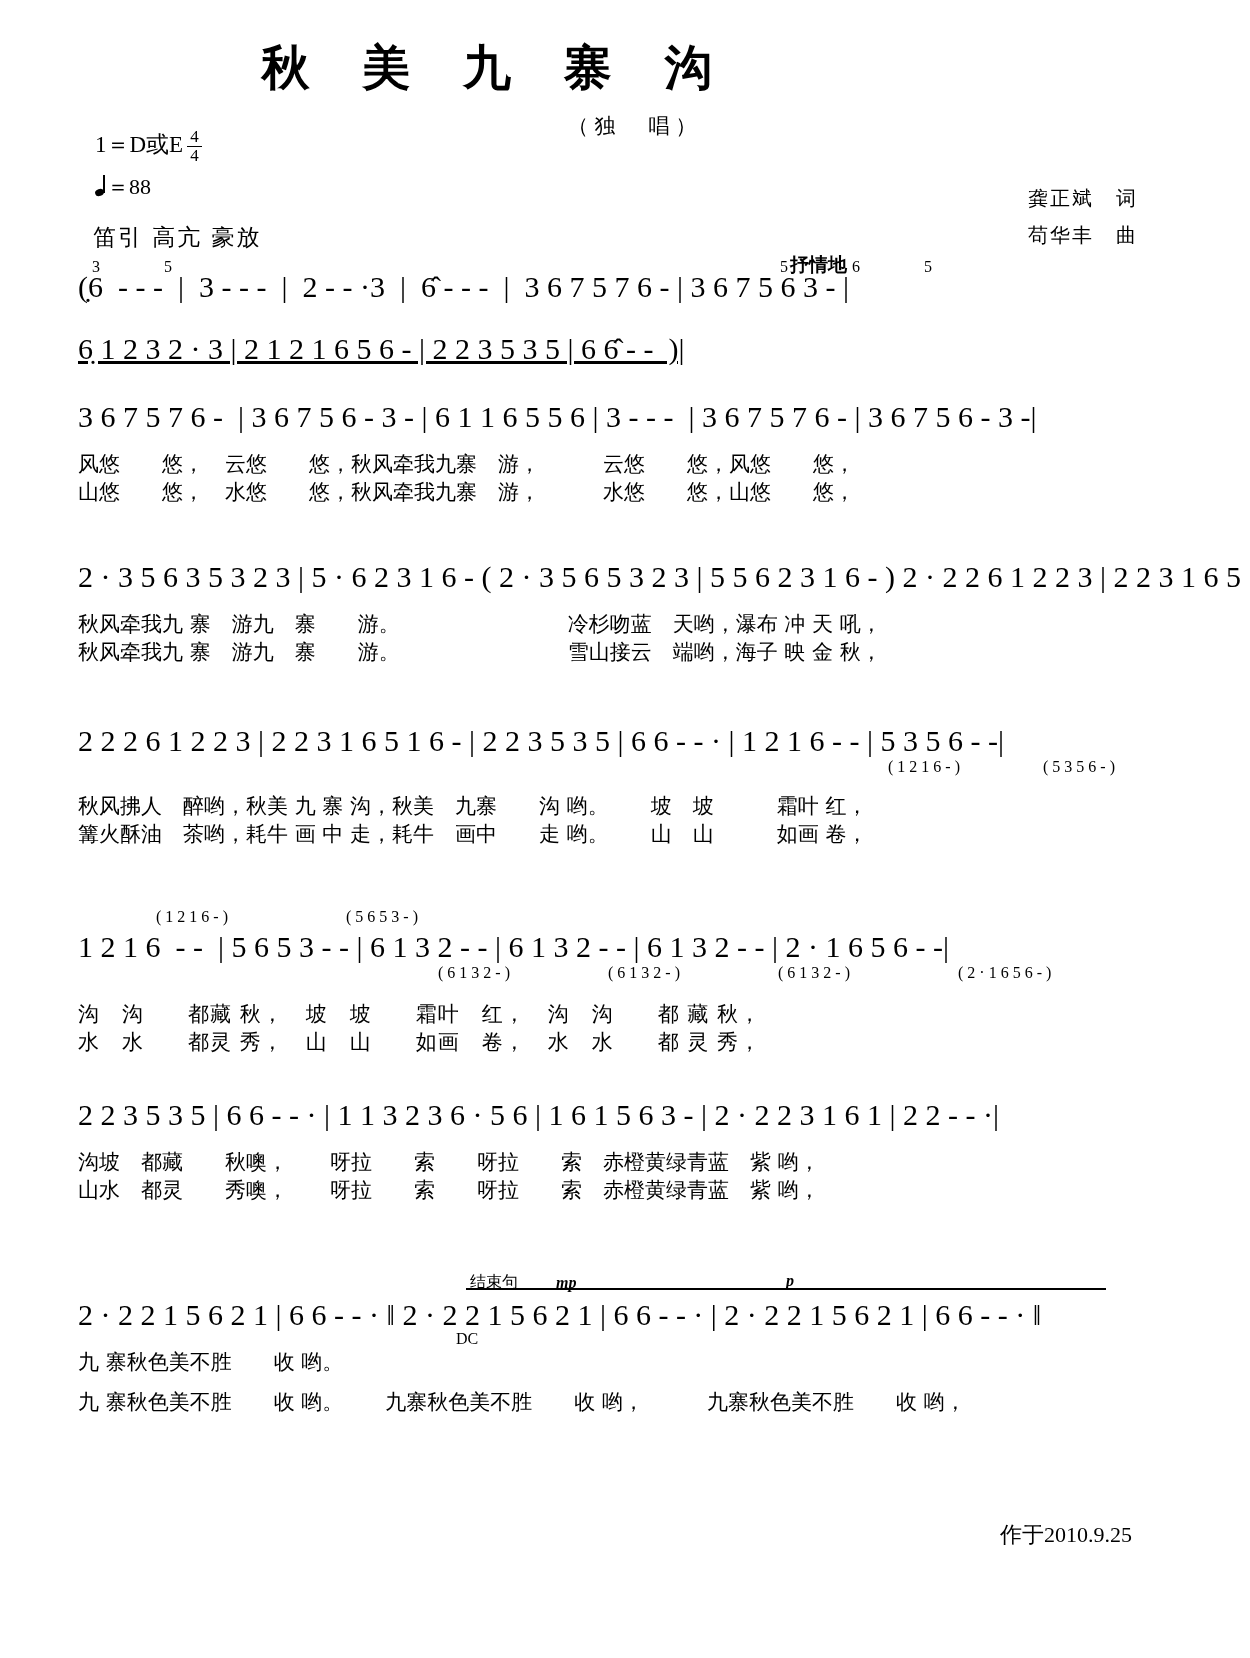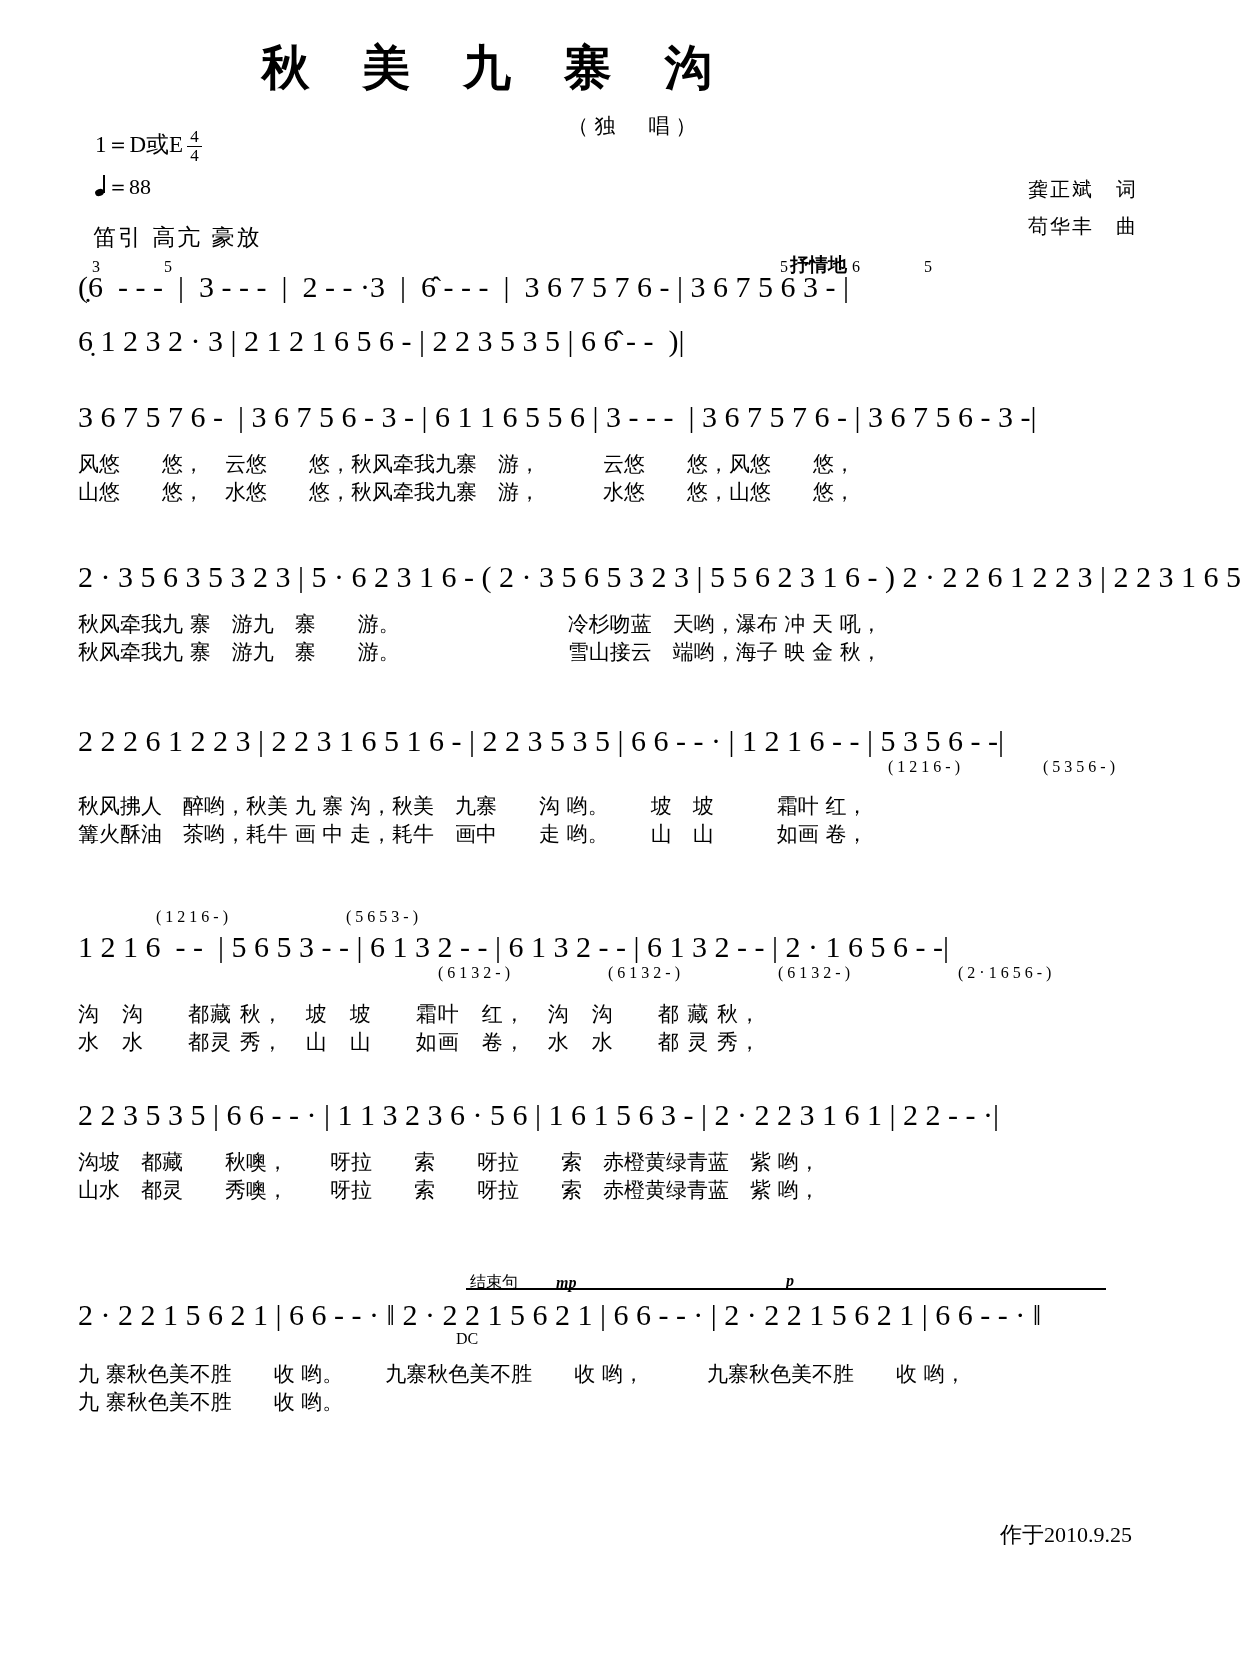--- a/index.html
+++ b/index.html
@@ -22,21 +22,21 @@
   .key-sig .frac{display:inline-block;vertical-align:middle;text-align:center;font-size:17px;line-height:1.05;margin-left:4px;}
   .key-sig .frac .num{display:block;border-bottom:1.6px solid #000;padding:0 3px;}
   .key-sig .frac .den{display:block;padding:0 3px;}
 
   .tempo{position:absolute;left:95px;top:172px;font-size:22px;}
   .tempo .note{display:inline-block;position:relative;width:12px;height:20px;vertical-align:-3px;}
   .tempo .note .head{position:absolute;left:0;bottom:1px;width:9px;height:7px;background:#000;border-radius:50%;transform:rotate(-20deg);}
   .tempo .note .stem{position:absolute;left:8px;bottom:4px;width:1.8px;height:18px;background:#000;}
 
   .expr1{position:absolute;left:93px;top:222px;font-size:23px;letter-spacing:2px;font-family:"DejaVu Sans","Liberation Sans",sans-serif;}
-  .credit{position:absolute;right:112px;top:172px;font-size:20px;text-align:left;line-height:1.85;font-family:Liberation Mono, monospace;}
+  .credit{position:absolute;right:112px;top:180px;font-size:20px;text-align:left;line-height:1.85;font-family:Liberation Sans, sans-serif;}
   .credit span{letter-spacing:2px;}
 
   .expr2{position:absolute;left:790px;top:252px;font-size:19px;font-family:"DejaVu Sans","Liberation Sans",sans-serif;font-weight:bold;}
 
   
   .row{position:absolute;left:78px;width:1060px;}
   .notes{
     font-family:"Liberation Serif",serif;
     font-size:30px;white-space:pre;letter-spacing:0px;line-height:1.0;
   }
@@ -72,21 +72,21 @@
     <span>苟华丰　曲</span>
   </div>
 
   <div class="expr2">抒情地</div>
 
   <div class="row" style="top:258px;">
     <div class="tiny" style="margin-left:14px;letter-spacing:64px;">35        565        613        165</div>
     <div class="notes" style="margin-top:-4px;">(̣6  - - -  |  3 - - -  |  2 - - ·3  |  6̂ - - -  |  3 6 7 5 7 6 - | 3 6 7 5 6 3 - |</div>
   </div>
 
-  <div class="row" style="top:326px;">
+  <div class="row" style="top:334px;text-decoration:underline;">
     <div class="notes">6̣ 1 2 3 2 · 3 | 2 1 2 1 6 5 6 - | 2 2 3 5 3 5 | 6 6̂ - -  )|</div>
   </div>
 
   <div class="row" style="top:402px;">
     <div class="notes">3 6 7 5 7 6 -  | 3 6 7 5 6 - 3 - | 6 1 1 6 5 5 6 | 3 - - -  | 3 6 7 5 7 6 - | 3 6 7 5 6 - 3 -|</div>
     <div class="lyr" style="margin-top:18px;">风悠　　悠，　云悠　　悠，秋风牵我九寨　游，　　　云悠　　悠，风悠　　悠，</div>
     <div class="lyr lyr2">山悠　　悠，　水悠　　悠，秋风牵我九寨　游，　　　水悠　　悠，山悠　　悠，</div>
   </div>
 
   <div class="row" style="top:562px;">
@@ -123,19 +123,19 @@
 
   <div class="row" style="top:1272px;">
     <div style="position:relative;height:22px;">
       <span class="tiny" style="position:absolute;left:392px;top:0;font-family:'DejaVu Sans',sans-serif;">结束句</span>
       <span class="tiny" style="position:absolute;left:478px;top:2px;font-style:italic;font-weight:bold;">mp</span>
       <span class="tiny" style="position:absolute;left:708px;top:0;font-style:italic;font-weight:bold;">p</span>
       <span style="position:absolute;left:388px;top:16px;width:640px;height:1.6px;background:#000;"></span>
     </div>
     <div class="notes" style="margin-top:6px;">2 · 2 2 1 5 6 2 1 | 6 6 - - · ‖ 2 · 2 2 1 5 6 2 1 | 6 6 - - · | 2 · 2 2 1 5 6 2 1 | 6 6 - - · ‖</div>
     <div class="tiny" style="margin-left:378px;margin-top:0px;font-family:'Liberation Serif',serif;">DC</div>
+    <div class="lyr lyr2">九 寨秋色美不胜　　收 哟。</div>
     <div class="lyr" style="margin-top:12px;">九 寨秋色美不胜　　收 哟。　　九寨秋色美不胜　　收 哟，　　　九寨秋色美不胜　　收 哟，</div>
-    <div class="lyr lyr2">九 寨秋色美不胜　　收 哟。</div>
   </div>
 
   <div class="footer">作于2010.9.25</div>
 
 </div>
 
 </body></html>

